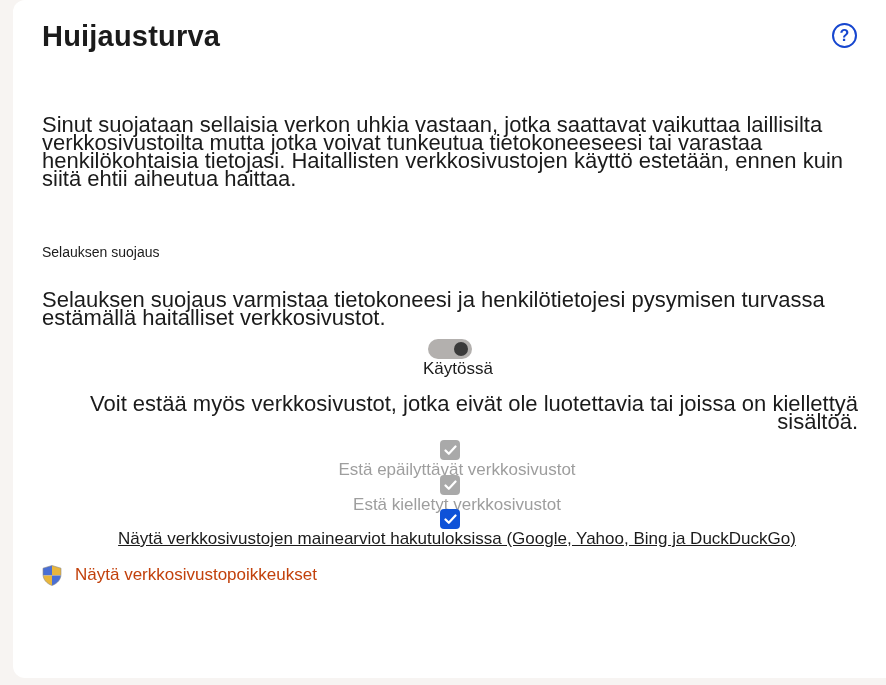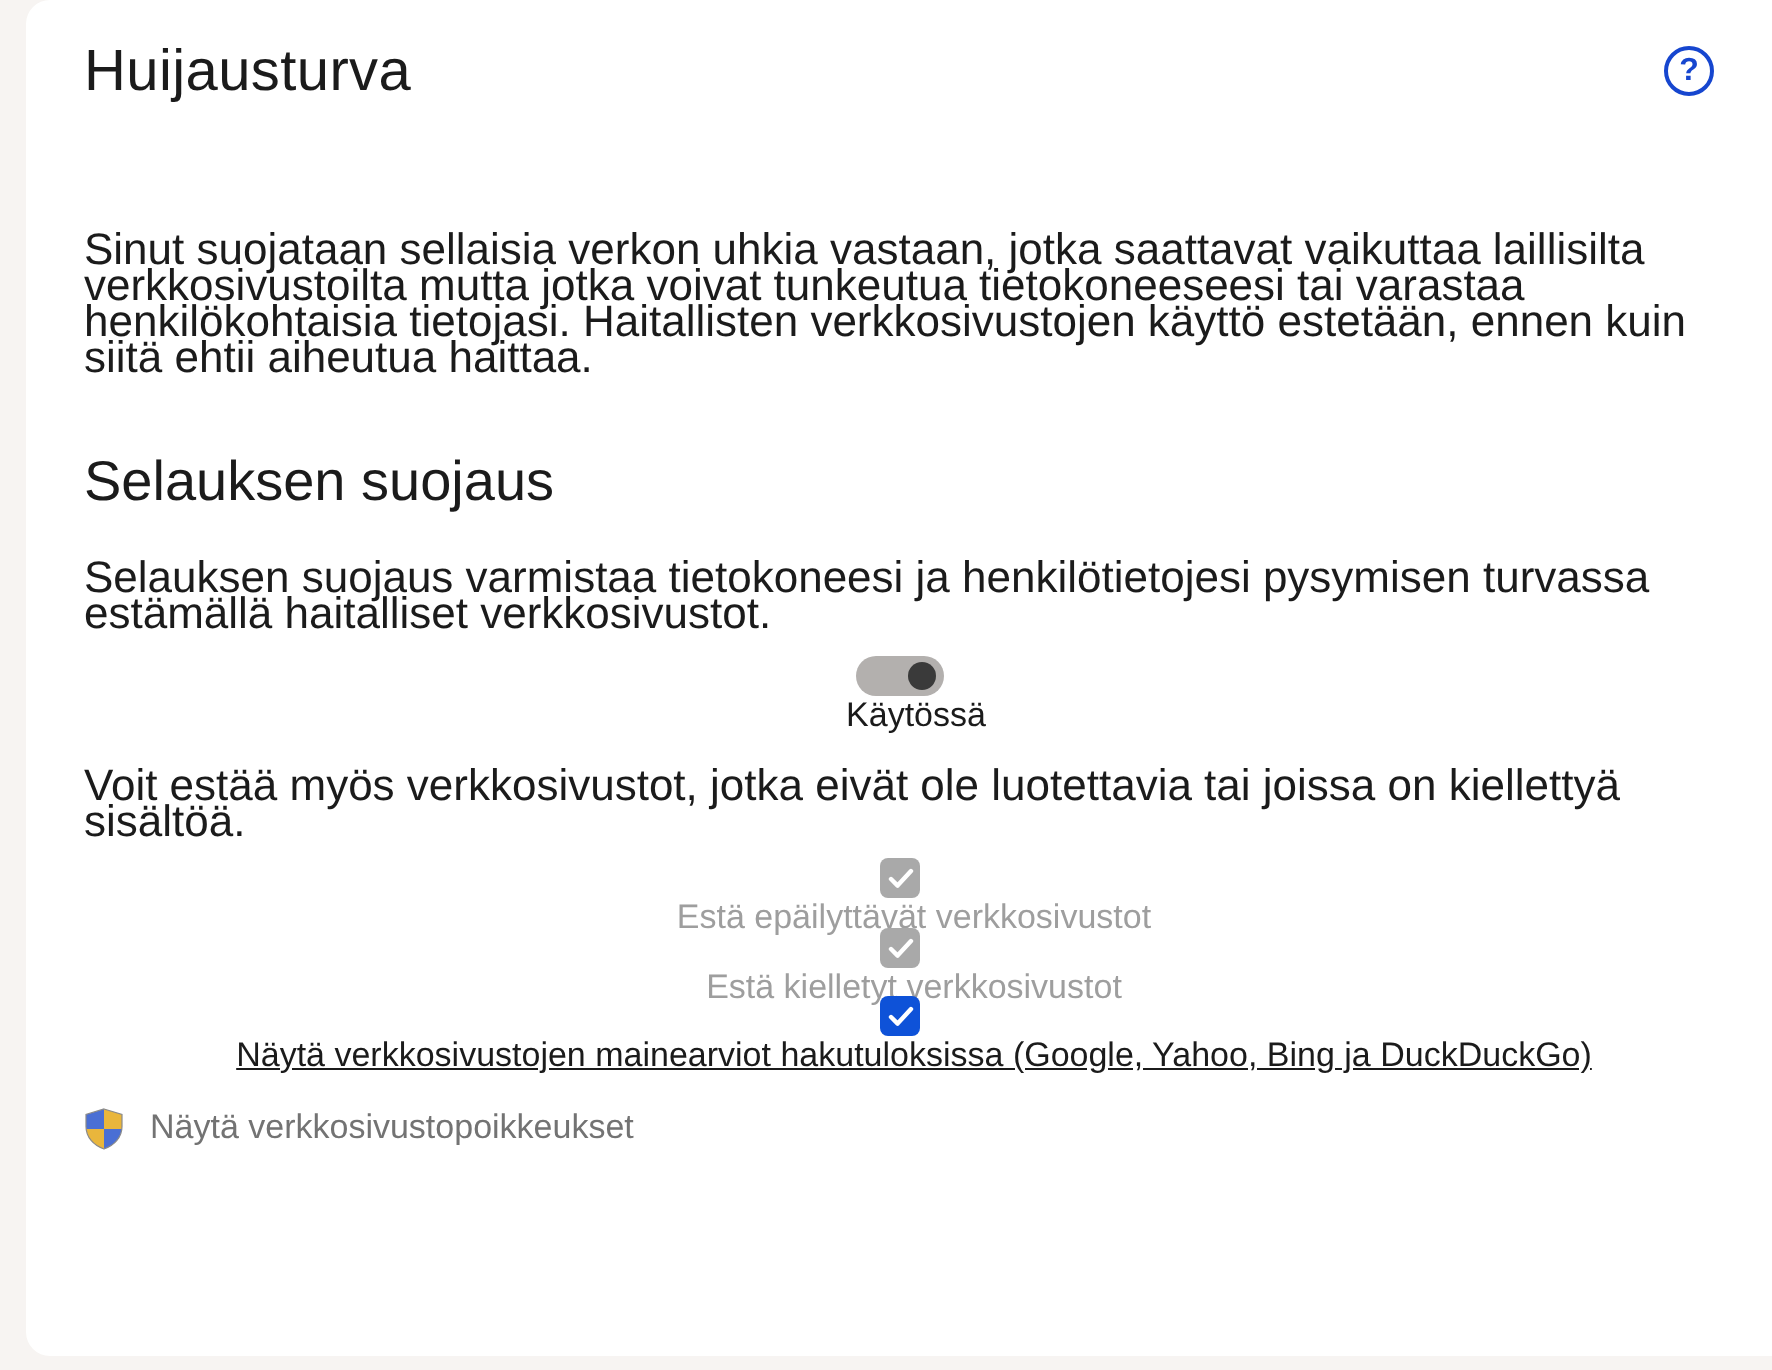--- a/index.html
+++ b/index.html
@@ -19,43 +19,43 @@
   }
   .content {
     position: relative;
     padding: 0 28px 0 29px;
     height: 100%;
   }
   h1.page-title {
     padding-top: 16px;
     font-size: 29px;
     line-height: 40px;
-    font-weight: 400;
+    font-weight: 700;
     letter-spacing: 0.2px;
   }
   .help-btn {
     position: absolute;
     top: 23px; right: 29px;
     width: 25px; height: 25px;
     border: 2.5px solid #1646cf;
     border-radius: 50%;
     display: flex; align-items: center; justify-content: center;
     color: #1646cf;
     font-size: 16px; font-weight: 700;
     cursor: pointer;
     background: #fff;
   }
   p.body-text {
     font-size: 22px;
     line-height: 18px;
   }
   .intro { margin-top: 60px; max-width: 830px; }
   h2.section-heading {
-    margin-top: 38px;
-    font-size: 28px;
+    margin-top: 49px;
+    font-size: 14px;
     line-height: 30px;
     font-weight: 400;
   }
   .section-desc { margin-top: 24px; max-width: 820px; }
   .toggle-row {
     margin-top: 12px;
     display: flex; align-items: center;
     height: 24px;
     flex-direction: column;
   }
@@ -68,21 +68,21 @@
     cursor: default;
   }
   .toggle .knob {
     position: absolute;
     top: 3px; right: 4px;
     width: 14px; height: 14px;
     border-radius: 50%;
     background: #3a3a3a;
   }
   .toggle-label { margin-left: 16px; font-size: 17px; }
-  .block-info { margin-top: 32px; }
+  .block-info { margin-top: 32px; text-align: right; }
   .checkbox-row {
     display: flex; align-items: center;
     height: 26px;
     flex-direction: column;
   }
   .cb1 { margin-top: 9px; }
   .cb2 { margin-top: 9px; }
   .cb3 { margin-top: 8px; text-decoration: underline; }
   .checkbox {
     width: 20px; height: 20px;
@@ -98,21 +98,21 @@
   .rating-info { margin-top: 10px; max-width: 820px; }
   .link-row {
     margin-top: 28px;
     display: flex; align-items: center;
     height: 24px;
   }
   .shield-icon { width: 20px; height: 21px; flex: 0 0 auto; }
   .exceptions-link {
     margin-left: 13px;
     font-size: 17px;
-    color: #737373;
+    color: #c2410c;
     text-decoration: none;
     cursor: pointer;
   }
 </style>
 </head>
 <body>
 
 <div class="card">
   <div class="content">
 

